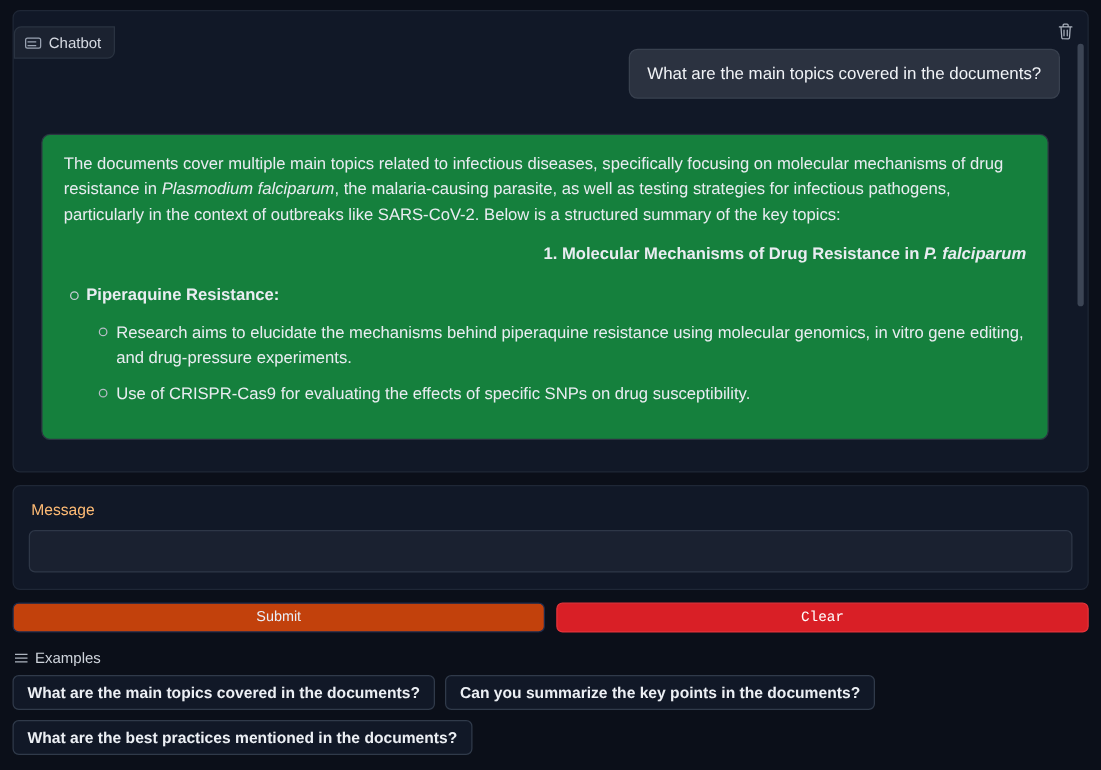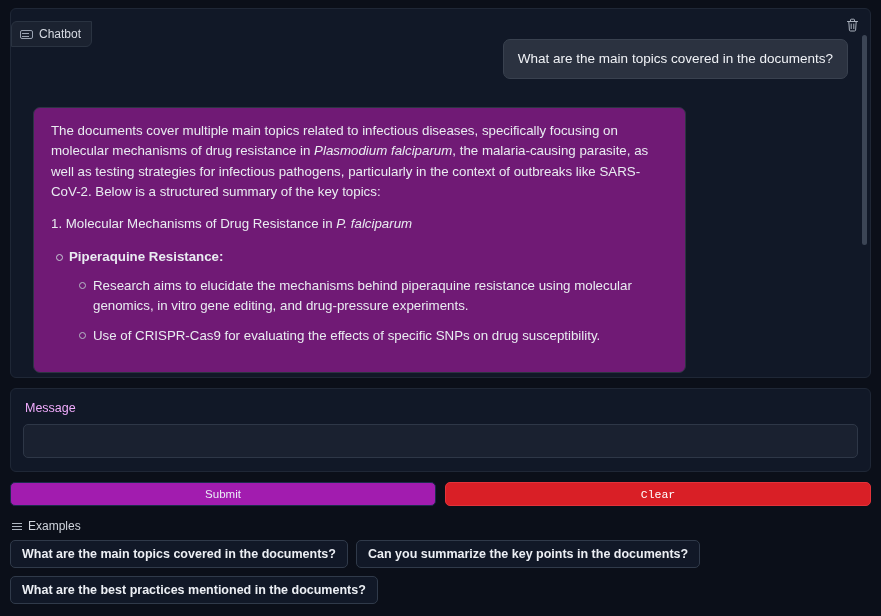--- a/index.html
+++ b/index.html
@@ -97,35 +97,36 @@
     color: #f0f2f6;
     line-height: 1.3;
   }
 
   .msg-row-bot {
     display: flex;
     justify-content: flex-start;
     margin-top: 28px;
   }
   .bubble-bot {
-    background: #701a75;
+    background: #15803d;
     border: 1px solid #2c3442;
     border-radius: 7px;
     padding: 13px 17px 16px 17px;
-    width: 653px;
+    width: 806px;
     font-size: 13.3px;
     line-height: 1.55;
     color: #e9ecf1;
   }
   .bubble-bot p { margin: 0 0 11px 0; }
   .bubble-bot p:last-child { margin-bottom: 0; }
   .bubble-bot em { font-style: italic; }
   .bubble-bot .hdr {
-    font-weight: normal;
+    font-weight: bold;
     margin: 8px 0 12px 0;
+    text-align: right;
   }
   ul.lvl1 {
     margin: 0 0 6px 0;
     padding-left: 18px;
     list-style: none;
   }
   ul.lvl1 > li {
     position: relative;
     margin-bottom: 8px;
     font-weight: bold;
@@ -177,21 +178,21 @@
   
   .message-block {
     margin-top: 10px;
     background: #111827;
     border: 1px solid #1f2736;
     border-radius: 6px;
     padding: 10px 12px 13px 12px;
   }
   .message-label {
     font-size: 12.5px;
-    color: #f0abfc;
+    color: #fdba74;
     margin: 2px 0 9px 2px;
   }
   .message-input {
     width: 100%;
     height: 34px;
     background: #1a2130;
     border: 1px solid #2e3747;
     border-radius: 5px;
     color: #e6e9ef;
     font-size: 13px;
@@ -213,21 +214,21 @@
     font-size: 11.5px;
     display: flex;
     align-items: center;
     justify-content: center;
     cursor: pointer;
     border: 1px solid transparent;
     color: #ffffff;
     font-family: "Liberation Sans", sans-serif;
   }
   .btn-submit {
-    background: #a21caf;
+    background: #c2410c;
     border-color: #1c2b4d;
     color: #e9edf6;
   }
   .btn-clear {
     background: #d91f26;
     border-color: #e3333a;
     font-family: Liberation Mono, monospace;
   }
 
   

